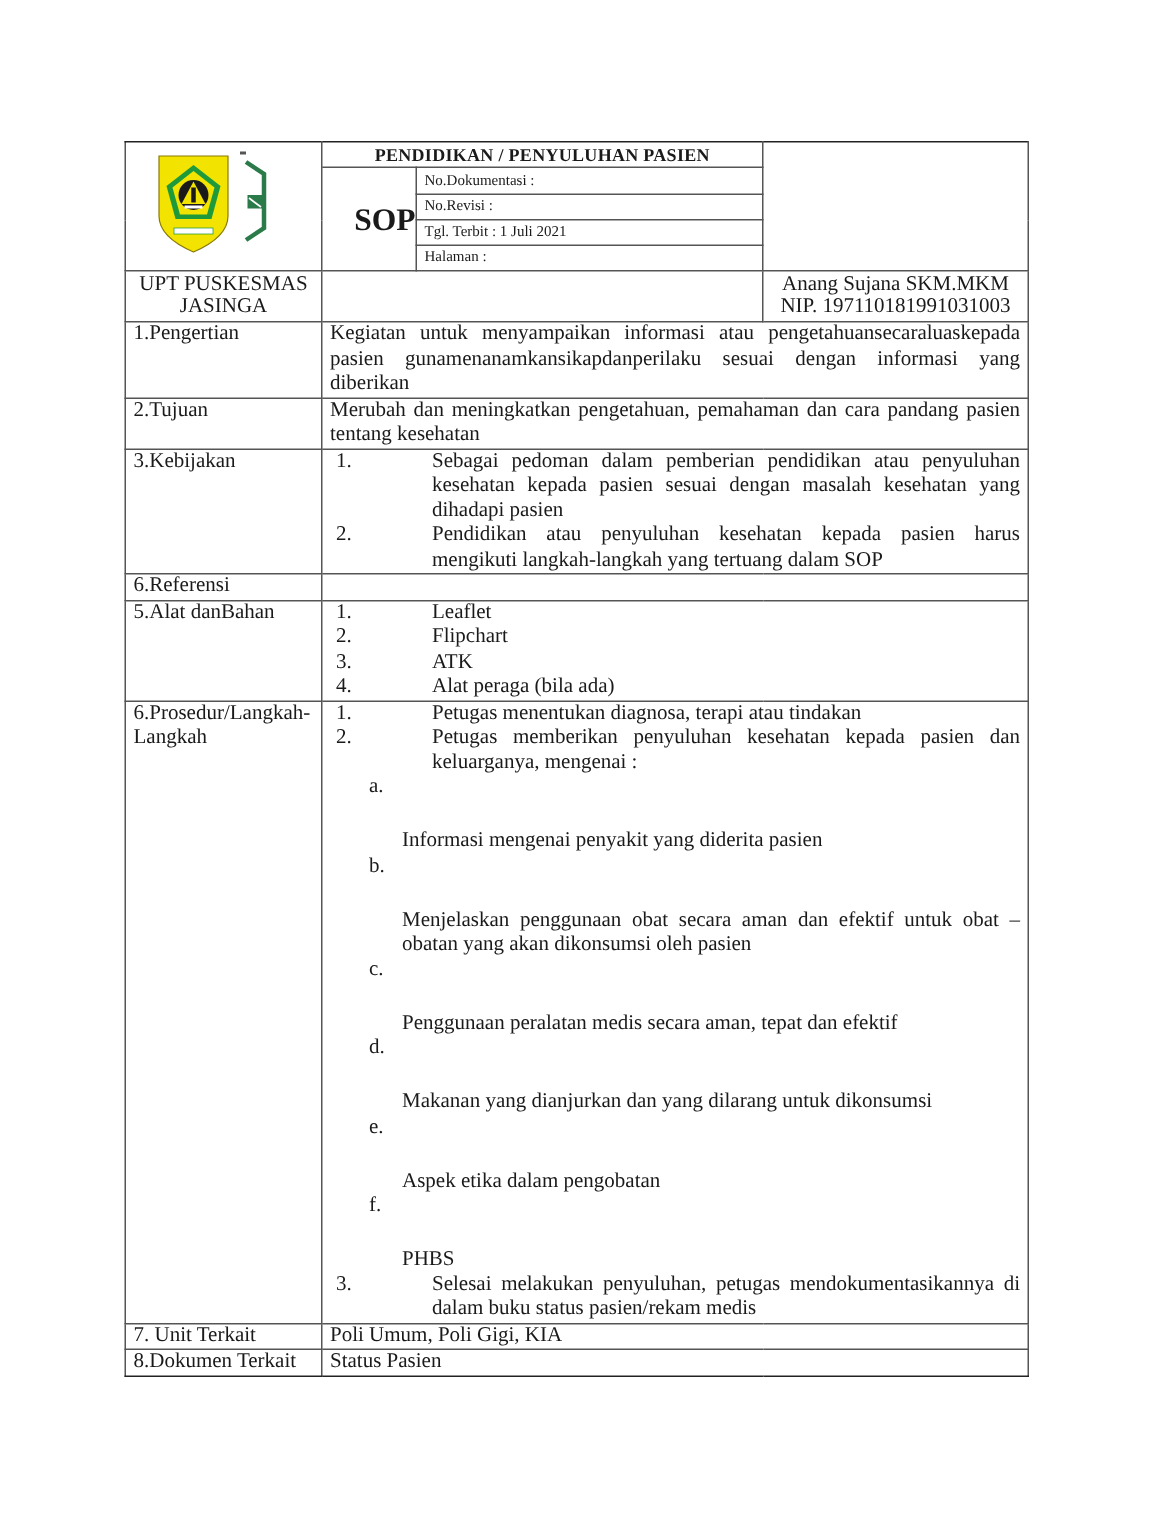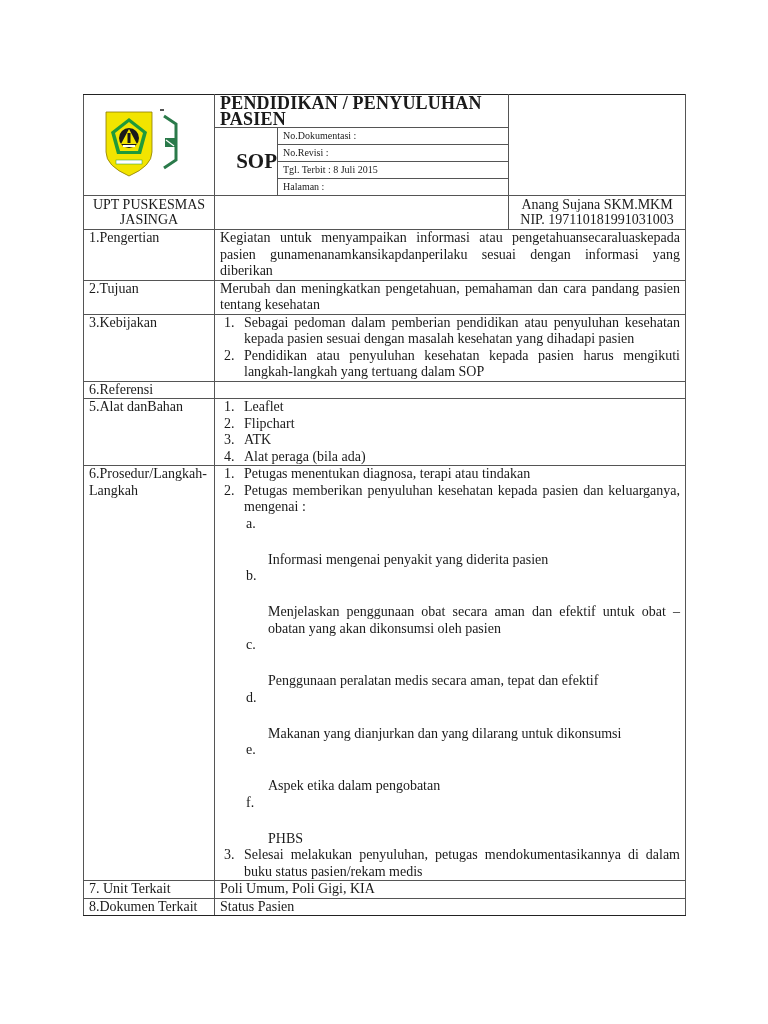--- a/index.html
+++ b/index.html
@@ -16,32 +16,32 @@
     td {
       border: 1px solid #555;
       padding: 0 5px;
       vertical-align: top;
       font-size: 14px;
       line-height: 16.5px;
     }
     .hdr td { vertical-align: middle; }
     .logo-cell { text-align: center; padding: 0; }
     .title-cell {
-      font-weight: bold; font-size: 18px;
+      font-weight: bold; text-align: center; font-size: 12px;
       letter-spacing: 0.2px; height: 16px; line-height: 16px;
       border-top: 1.5px solid #222;
     }
     .sop-cell { font-weight: bold; font-size: 21px; text-align: right; padding: 0; }
     .meta-cell { height: 16px; line-height: 16px; font-size: 10px; }
     .center { text-align: center; }
     .justify { text-align: justify; }
     ol, ul { margin: 0; padding: 0; list-style: none; }
     .num-list li { display: flex; }
     .num-list .n { width: 24px; flex: 0 0 24px; padding-left: 4px; box-sizing: border-box; }
-    .num-list .t { flex: 1; text-align: justify; }
+    .num-list .t { flex: 1; text-align: justify; margin-left: 44px; }
     .sub-list li { display: flex; }
     .sub-list .n { width: 22px; flex: 0 0 22px; padding-left: 26px; box-sizing: content-box; }
     .sub-list .t { flex: 1; text-align: justify; margin-top: 36px; }
     .top-border { border-top: 1.5px solid #222; }
     .bottom-border { border-bottom: 1.5px solid #222; }
   </style>
 </head>
 <body>
 
 <div class="doc">
@@ -79,21 +79,21 @@
       <td class="top-border" rowspan="5"></td>
     </tr>
     <tr class="hdr">
       <td class="sop-cell" rowspan="4">SOP</td>
       <td class="meta-cell">No.Dokumentasi :</td>
     </tr>
     <tr class="hdr">
       <td class="meta-cell">No.Revisi :</td>
     </tr>
     <tr class="hdr">
-      <td class="meta-cell">Tgl. Terbit : 8 Juli 2015</td>
+      <td class="meta-cell">Tgl. Terbit : 1 Juli 2021</td>
     </tr>
     <tr class="hdr">
       <td class="meta-cell">Halaman :</td>
     </tr>
 
     <tr>
       <td class="center" style="height:32px; line-height:15px; padding-top:1px;">
         <div>UPT PUSKESMAS</div>
         <div>JASINGA</div>
       </td>

